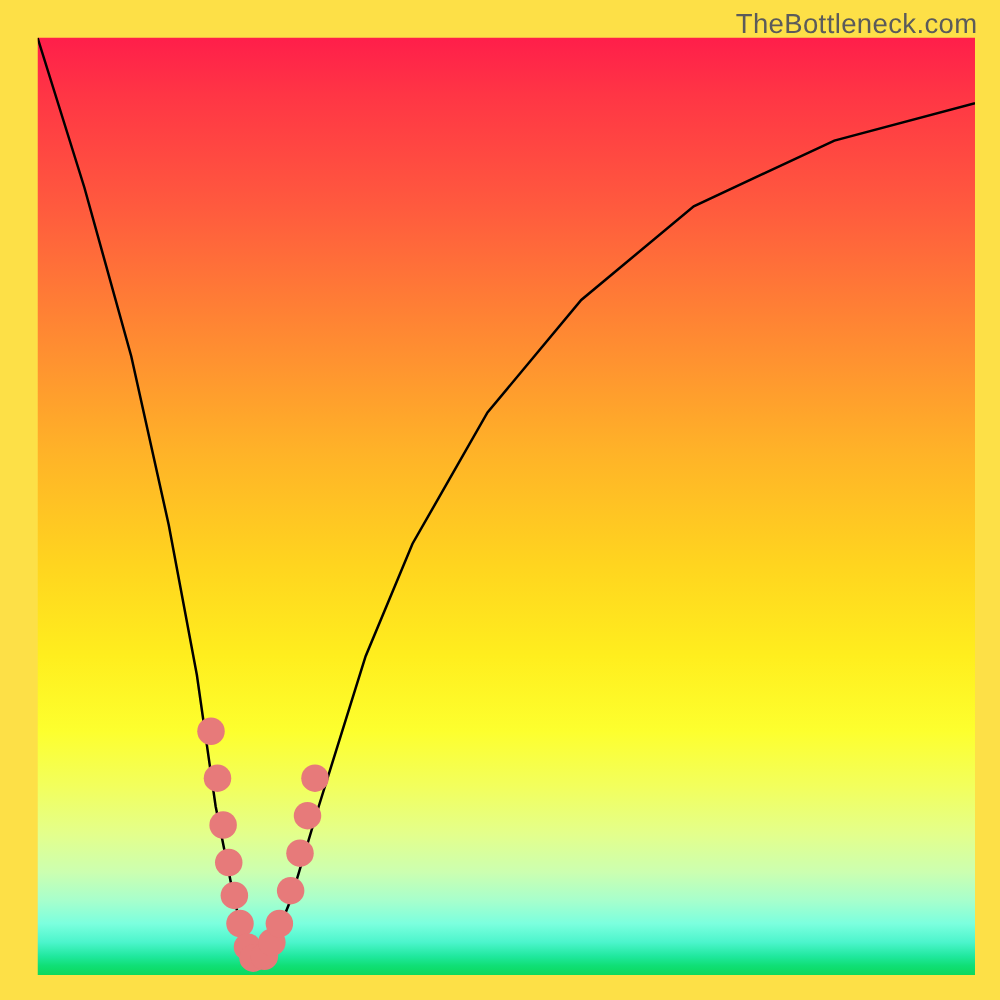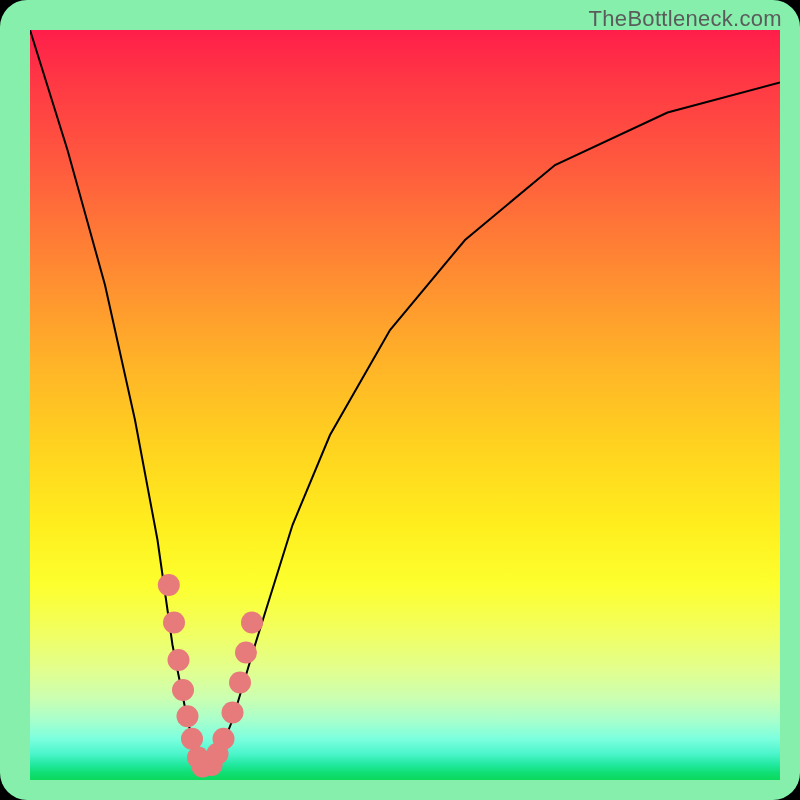--- a/index.html
+++ b/index.html
@@ -8,22 +8,21 @@
     width: 800px;
     height: 800px;
     overflow: hidden;
     background: #000;
     font-family: Arial, Helvetica, sans-serif;
   }
   .frame {
     position: relative;
     width: 800px;
     height: 800px;
-    background: #86efac;
-    border-radius: 27px;
+    background: #fde047;
   }
   .plot-area {
     position: absolute;
     left: 30px;
     top: 30px;
     width: 750px;
     height: 750px;
     overflow: hidden;
   }
   .gradient-bg {

